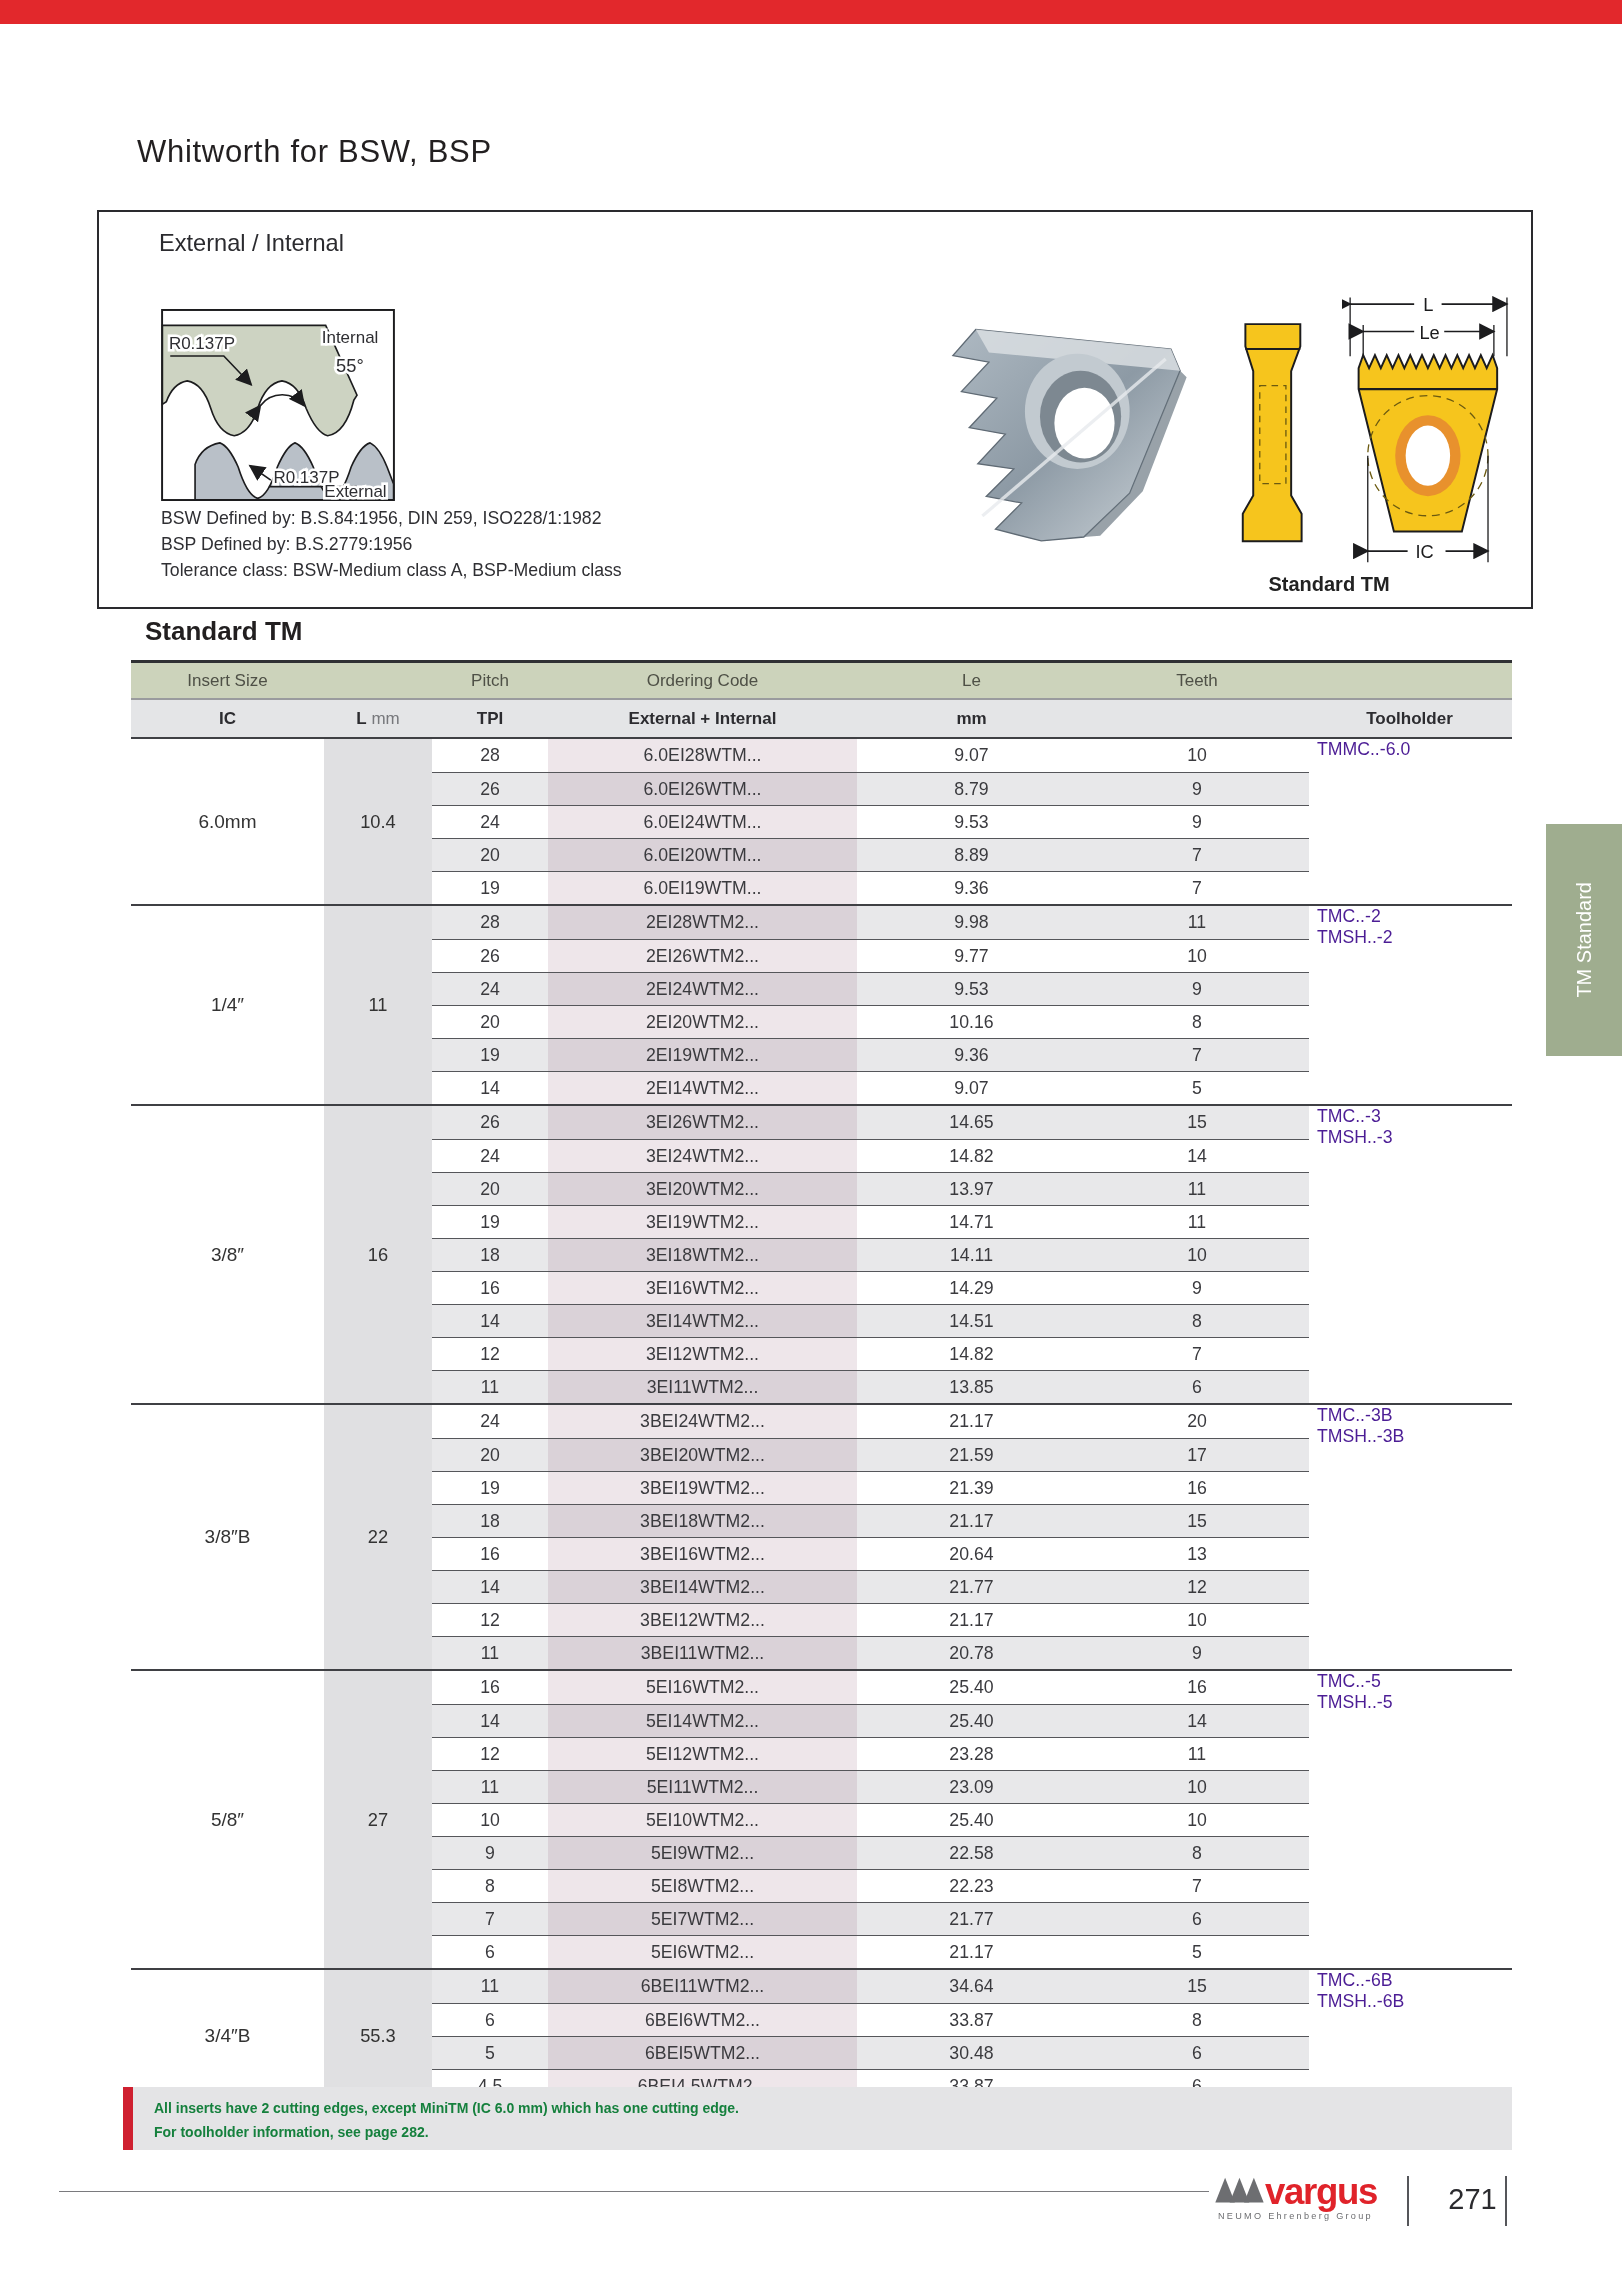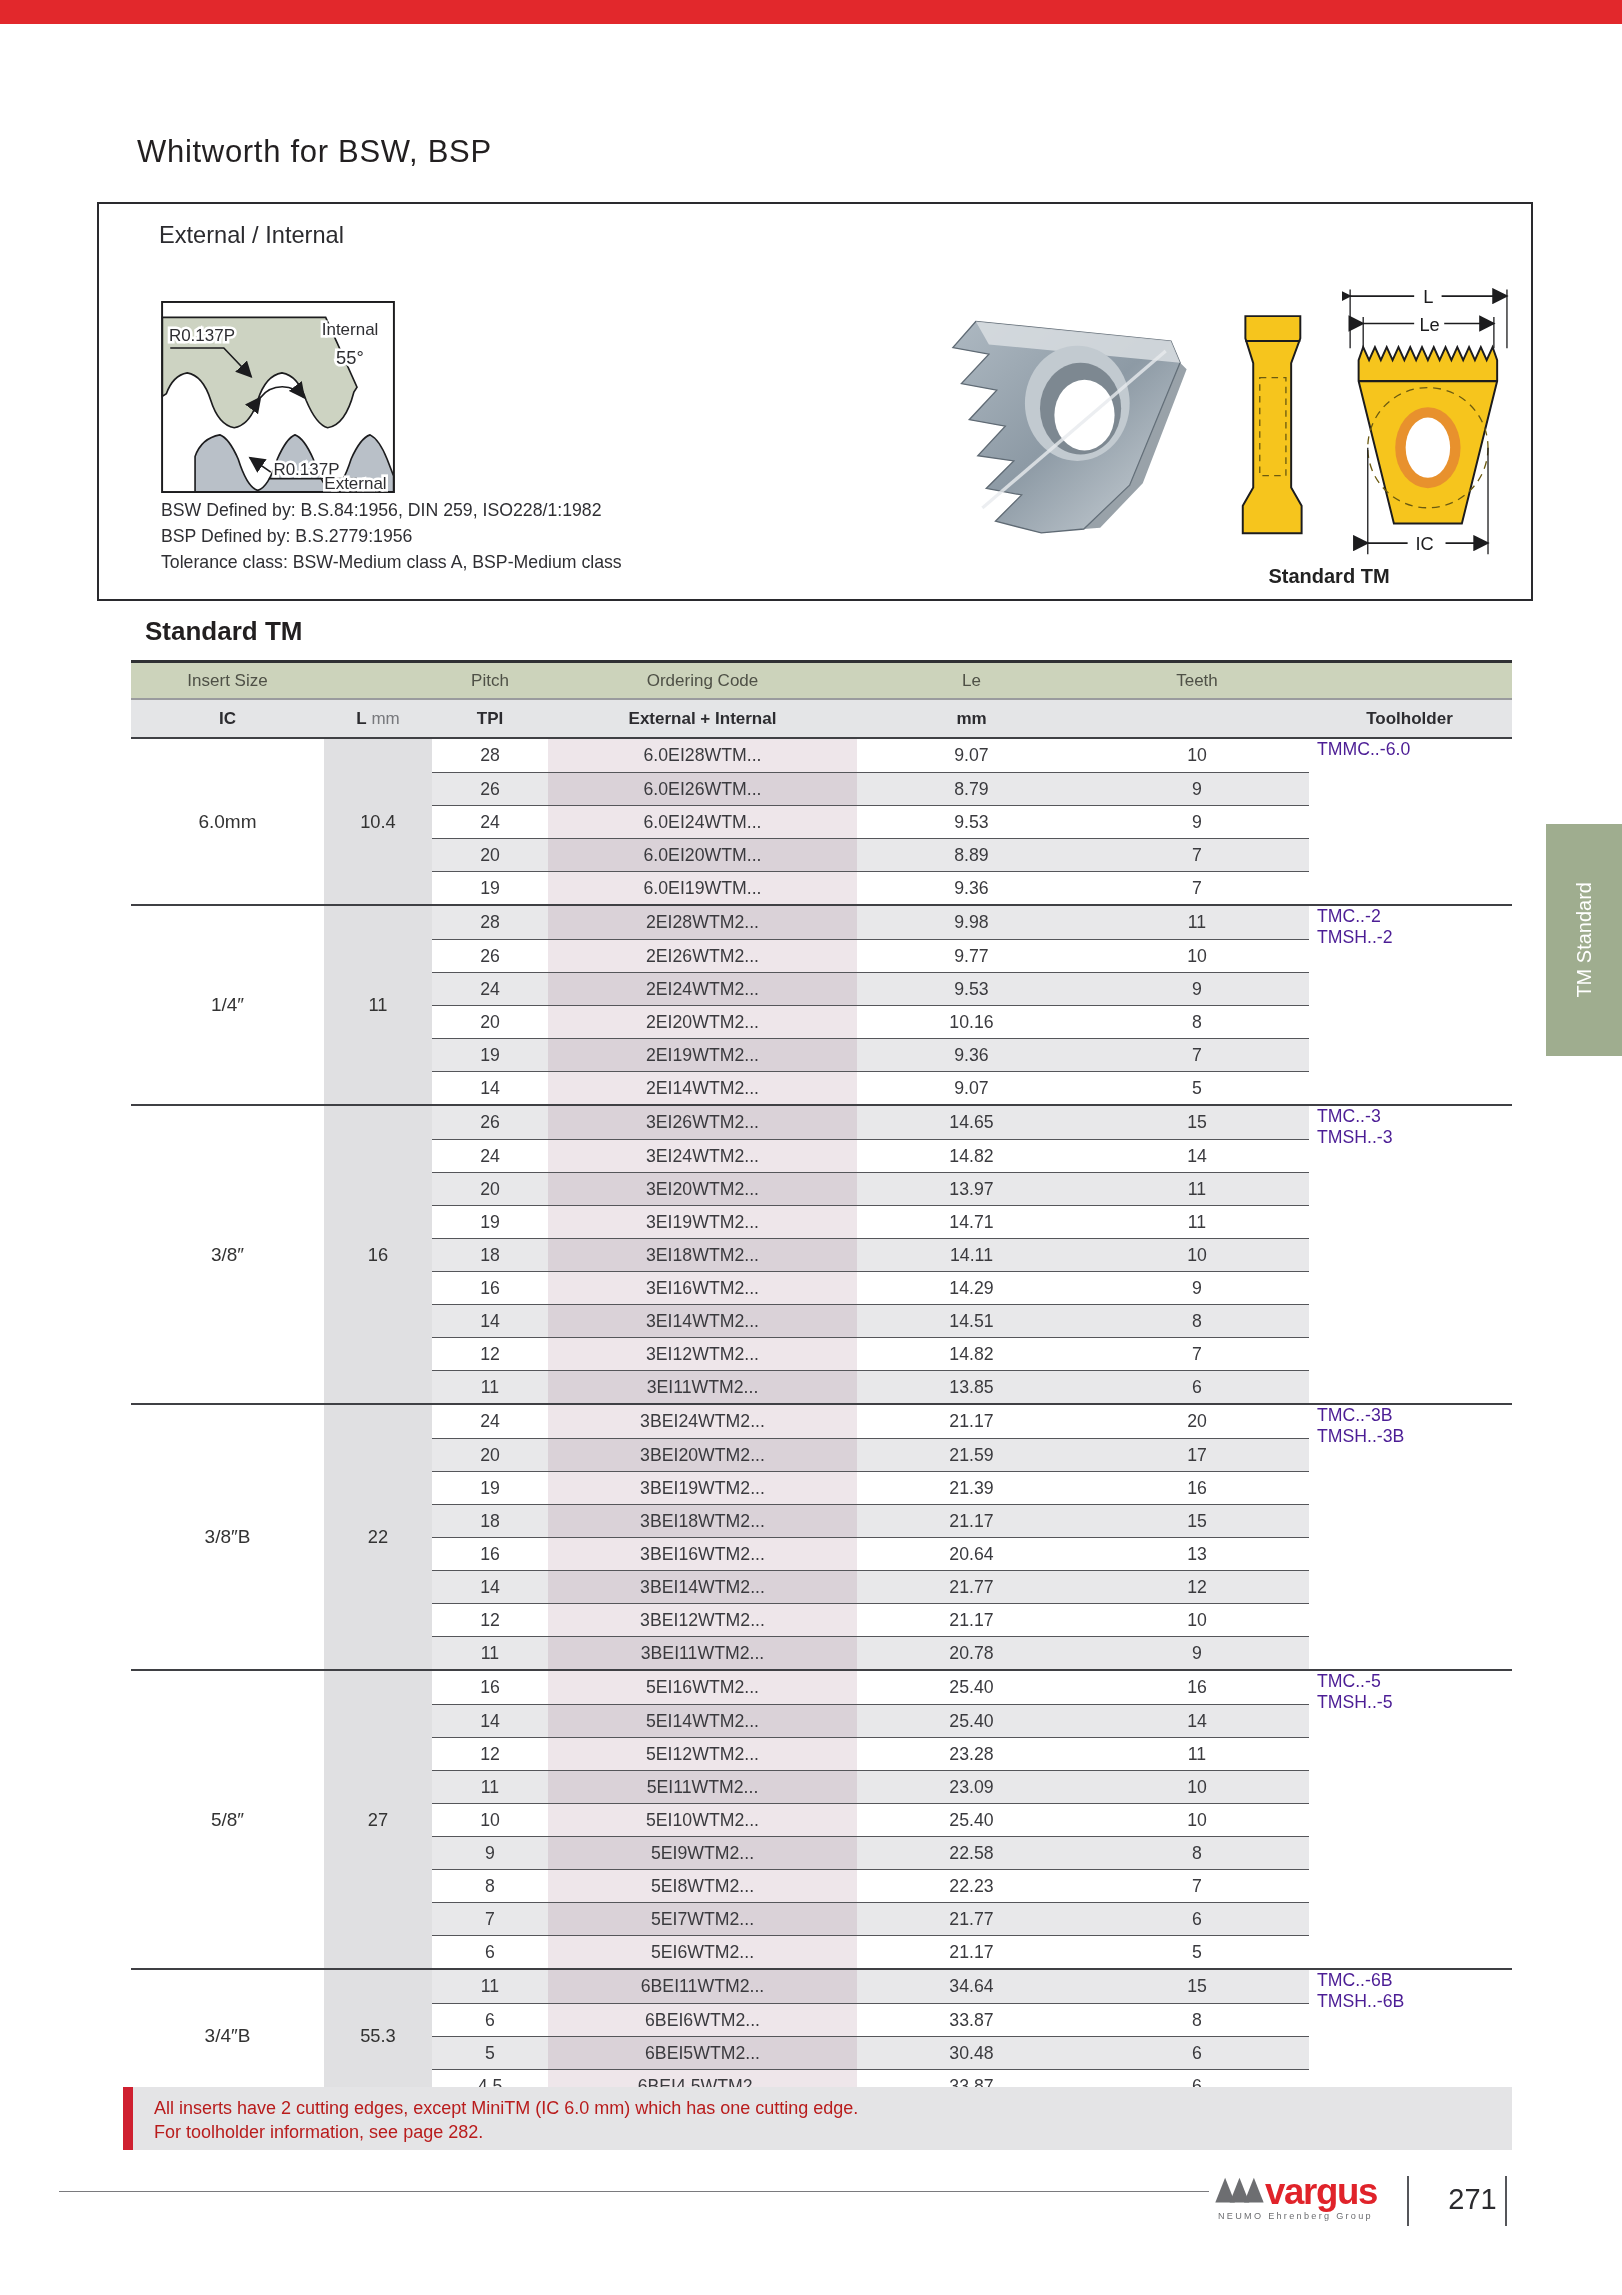--- a/index.html
+++ b/index.html
@@ -6,21 +6,21 @@
   .page{position:relative;width:1623px;height:2295px;background:#ffffff;overflow:hidden;
         font-family:"Liberation Sans",sans-serif;color:#2e2e32;}
 
   
   .topbar{position:absolute;left:0;top:0;width:1623px;height:23.6px;background:#e2282c;}
 
   
   .page-title{position:absolute;left:137px;top:134px;font-size:31px;font-weight:normal;color:#221f20;letter-spacing:0.7px;}
 
   
-  .info-box{position:absolute;left:97px;top:202px;width:1436px;height:399px;border:2px solid #2a2a2e;box-sizing:border-box;}
+  .info-box{position:absolute;left:97px;top:210px;width:1436px;height:399px;border:2px solid #2a2a2e;box-sizing:border-box;}
   .box-subtitle{position:absolute;left:60px;top:18.3px;font-size:23.6px;color:#2b2b2f;}
   .thread-svg{position:absolute;left:62px;top:97px;}
   .box-notes{position:absolute;left:62px;top:293px;font-size:17.7px;line-height:26px;color:#2f2f33;}
   .insert3d-svg{position:absolute;left:785px;top:88px;}
   .side-svg{position:absolute;left:1132px;top:108px;}
   .front-svg{position:absolute;left:1243px;top:79px;}
   .std-label{position:absolute;left:1132px;top:361px;width:196px;text-align:center;font-size:20px;font-weight:bold;color:#222;}
 
   
   .section-title{position:absolute;left:145px;top:616px;font-size:26px;font-weight:bold;color:#221f20;}
@@ -51,21 +51,21 @@
   .c-teeth{width:222px;}
 
   
   .side-tab{position:absolute;left:1546px;top:824px;width:77px;height:232px;background:#9fad8f;
             display:flex;align-items:center;justify-content:center;}
   .side-tab span{writing-mode:vertical-rl;transform:rotate(180deg);color:#ffffff;font-size:20px;}
 
   
   .note-accent{position:absolute;left:123px;top:2087px;width:9.8px;height:63px;background:#cf2030;}
   .note-box{position:absolute;left:133px;top:2087px;width:1379px;height:63px;background:#e4e4e6;}
-  .note-box .txt{position:absolute;left:21px;top:9.2px;font-size:18px;line-height:24px;color:#b91c1c;}
+  .note-box .txt{position:absolute;left:21px;top:9.2px;font-size:14px;line-height:24px;color:#15803d;font-weight:bold;}
 
   
   .foot-rule{position:absolute;left:59px;top:2191px;width:1150px;height:1.3px;background:#7a7a7e;}
   .logo-svg{position:absolute;left:1214px;top:2171px;}
   .pg-bar{position:absolute;top:2176px;width:2px;height:50px;background:#55565a;}
   .pg-num{position:absolute;left:1417px;top:2183px;width:111px;text-align:center;font-size:29px;color:#2b2b2f;}
 
   svg text{font-family:"Liberation Sans",sans-serif;}
   .halo{paint-order:stroke;stroke:#ffffff;stroke-width:8px;fill:#2e2e32;}
 </style>

